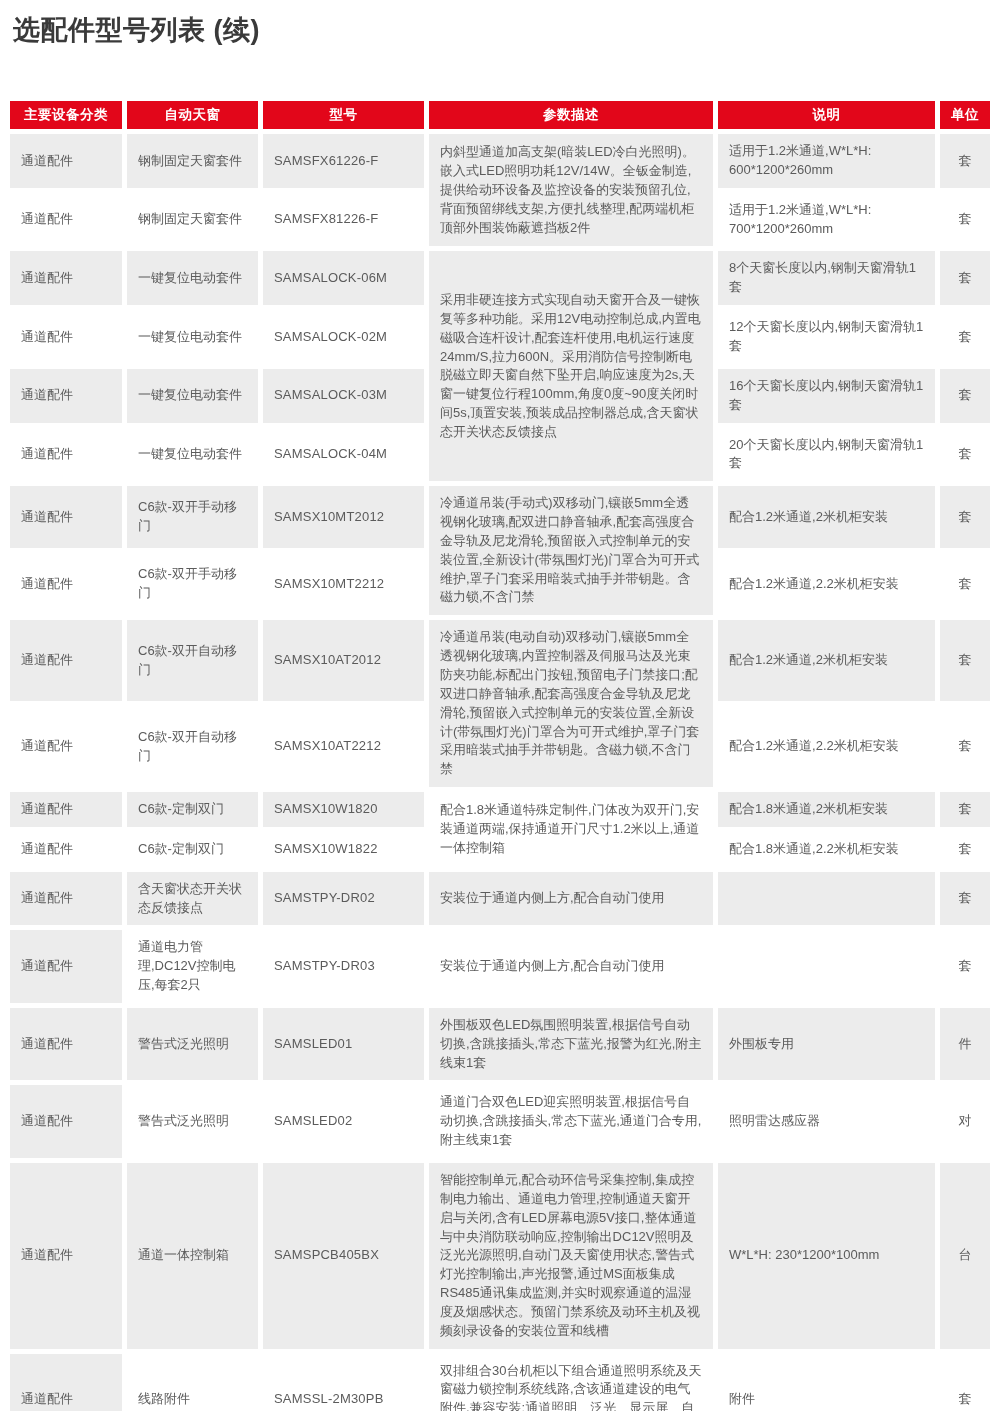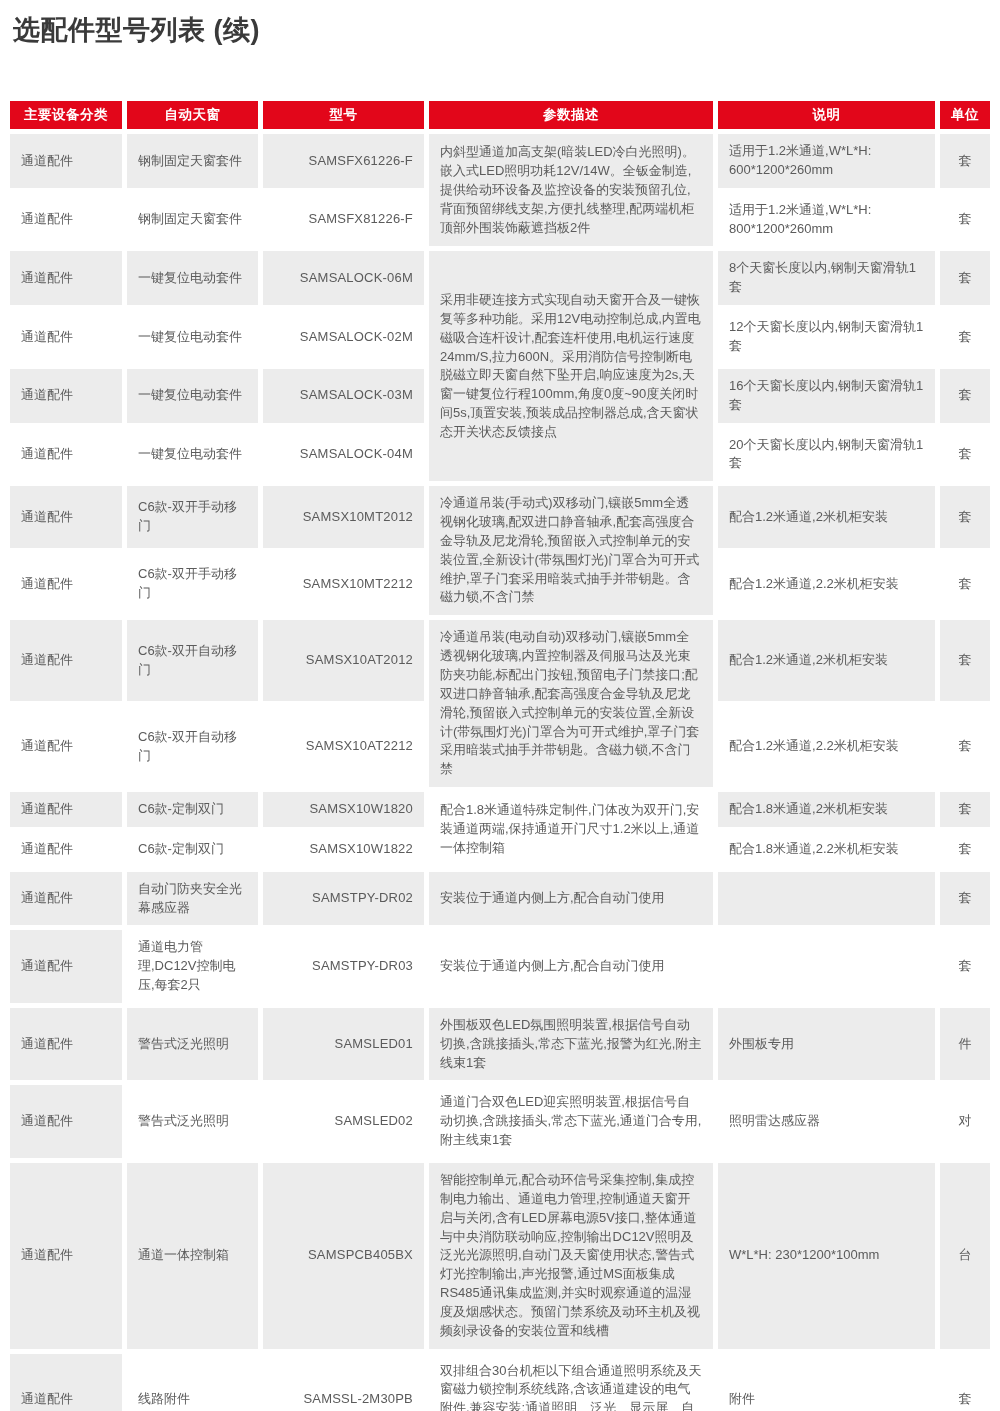--- a/index.html
+++ b/index.html
@@ -31,21 +31,21 @@
     padding:5px 10px;height:27px;letter-spacing:0.5px;
     vertical-align:middle;
   }
   td{
     font-size:13px;line-height:1.45;color:var(--text);
     padding:8px 11px;vertical-align:middle;background:#ffffff;
     word-break:break-word;
   }
   td.shaded{background:var(--shade);}
   td.unit-cell{text-align:center;padding:8px 4px;}
-  td.model-cell{letter-spacing:0.2px;text-align:right;}
+  td.model-cell{letter-spacing:0.2px;}
 </style>
 </head>
 <body>
 
 <div class="page">
   <h1 class="page-title">选配件型号列表 (续)</h1>
 
   <table class="spec-table">
     <colgroup>
       <col style="width:112px">
@@ -71,21 +71,21 @@
           <td class="shaded ">钢制固定天窗套件</td>
           <td class="shaded model-cell">SAMSFX61226-F</td>
           <td class="shaded " rowspan="2">内斜型通道加高支架(暗装LED冷白光照明)。嵌入式LED照明功耗12V/14W。全钣金制造,提供给动环设备及监控设备的安装预留孔位,背面预留绑线支架,方便扎线整理,配两端机柜顶部外围装饰蔽遮挡板2件</td>
           <td class="shaded ">适用于1.2米通道,W*L*H: 600*1200*260mm</td>
           <td class="shaded unit-cell">套</td>
         </tr>
         <tr>
           <td class="">通道配件</td>
           <td class="">钢制固定天窗套件</td>
           <td class="model-cell">SAMSFX81226-F</td>
-          <td class="">适用于1.2米通道,W*L*H: 800*1200*260mm</td>
+          <td class="">适用于1.2米通道,W*L*H: 700*1200*260mm</td>
           <td class="unit-cell">套</td>
         </tr>
         <tr>
           <td class="shaded ">通道配件</td>
           <td class="shaded ">一键复位电动套件</td>
           <td class="shaded model-cell">SAMSALOCK-06M</td>
           <td class="shaded " rowspan="4">采用非硬连接方式实现自动天窗开合及一键恢复等多种功能。采用12V电动控制总成,内置电磁吸合连杆设计,配套连杆使用,电机运行速度24mm/S,拉力600N。采用消防信号控制断电脱磁立即天窗自然下坠开启,响应速度为2s,天窗一键复位行程100mm,角度0度~90度关闭时间5s,顶置安装,预装成品控制器总成,含天窗状态开关状态反馈接点</td>
           <td class="shaded ">8个天窗长度以内,钢制天窗滑轨1套</td>
           <td class="shaded unit-cell">套</td>
         </tr>
@@ -150,21 +150,21 @@
         </tr>
         <tr>
           <td class="">通道配件</td>
           <td class="">C6款-定制双门</td>
           <td class="model-cell">SAMSX10W1822</td>
           <td class="">配合1.8米通道,2.2米机柜安装</td>
           <td class="unit-cell">套</td>
         </tr>
         <tr>
           <td class="shaded ">通道配件</td>
-          <td class="shaded ">自动门防夹安全光幕感应器</td>
+          <td class="shaded ">含天窗状态开关状态反馈接点</td>
           <td class="shaded model-cell">SAMSTPY-DR02</td>
           <td class="shaded ">安装位于通道内侧上方,配合自动门使用</td>
           <td class="shaded "></td>
           <td class="shaded unit-cell">套</td>
         </tr>
         <tr>
           <td class="shaded ">通道配件</td>
           <td class="">通道电力管理,DC12V控制电压,每套2只</td>
           <td class="model-cell">SAMSTPY-DR03</td>
           <td class="">安装位于通道内侧上方,配合自动门使用</td>

